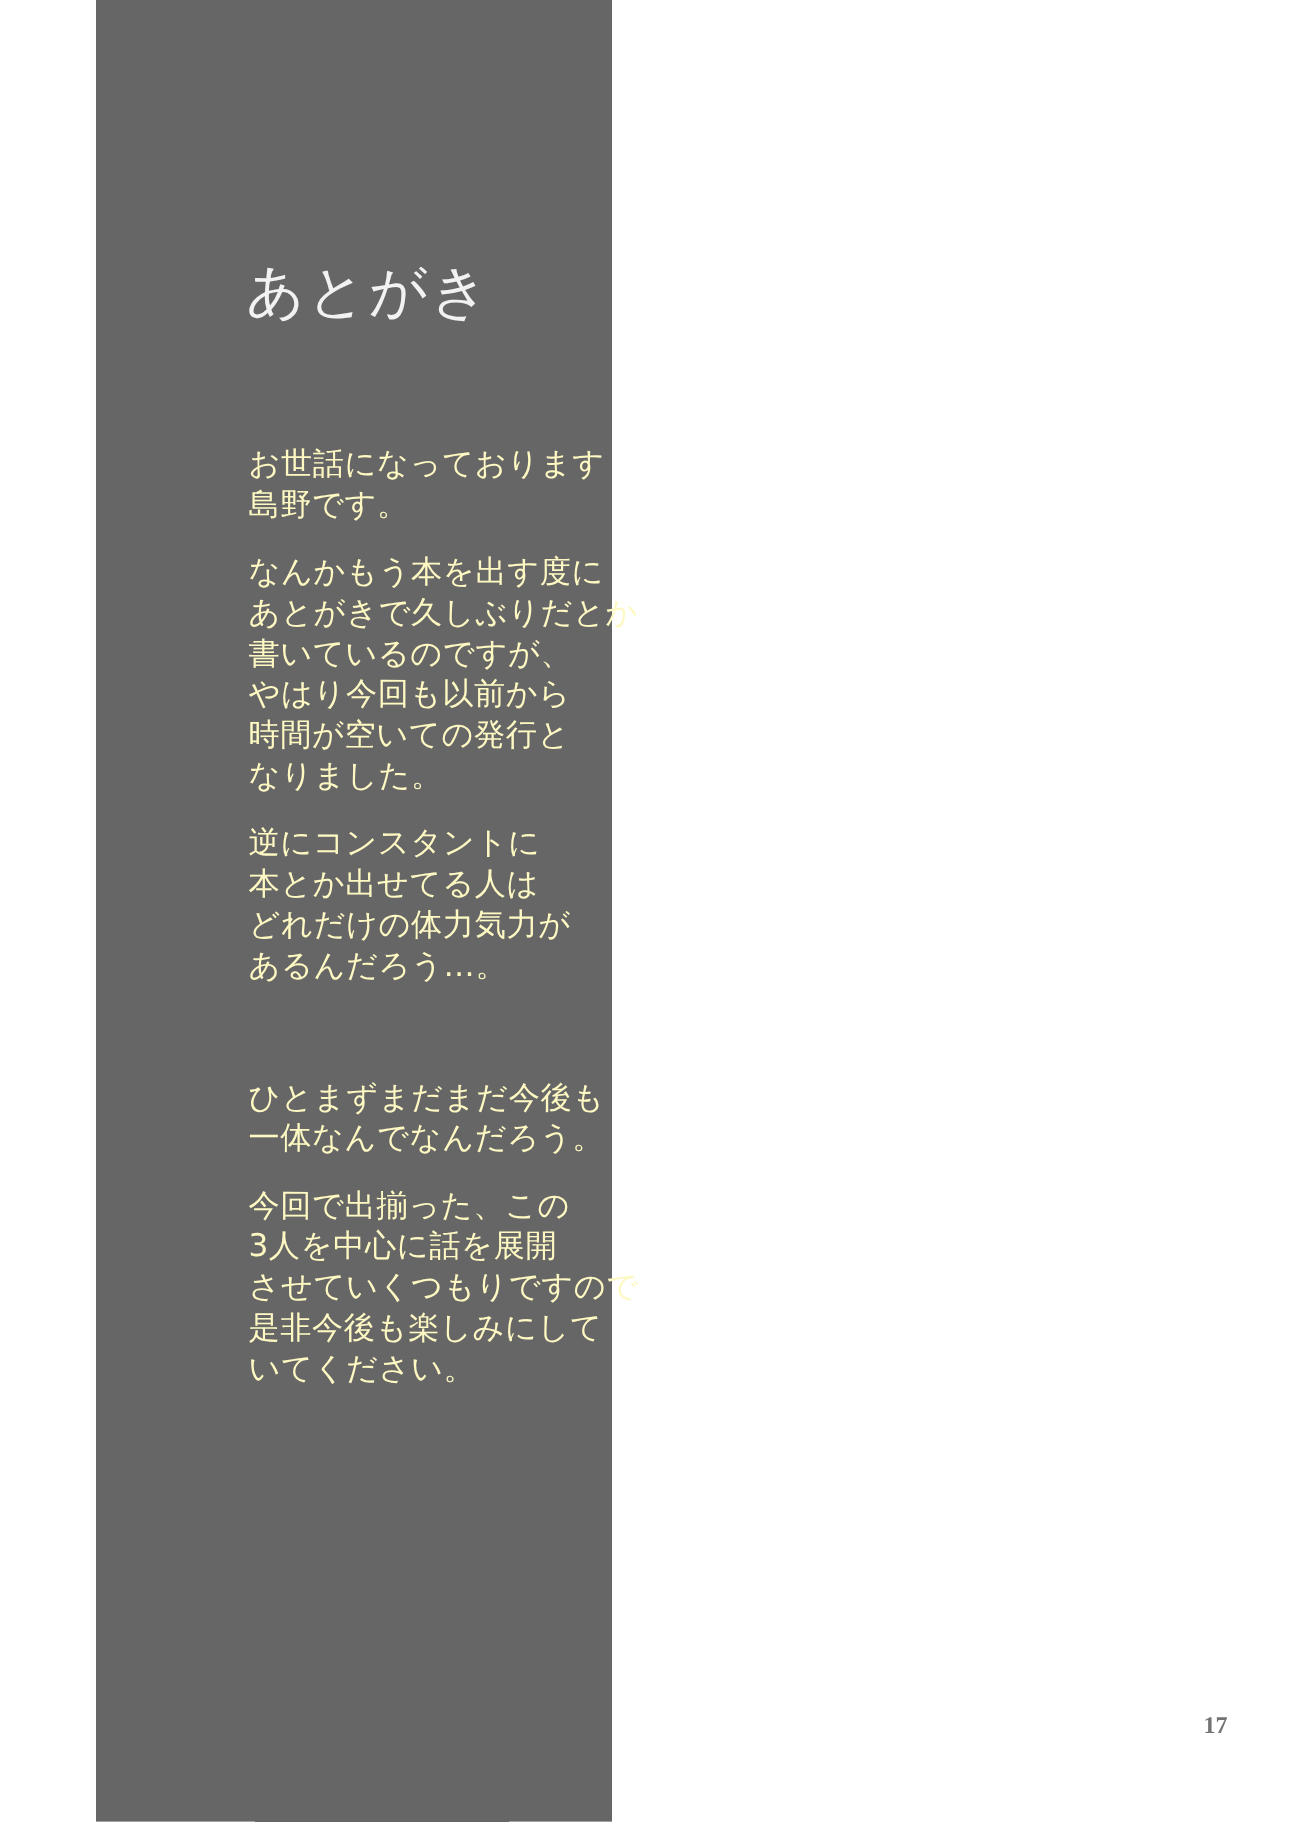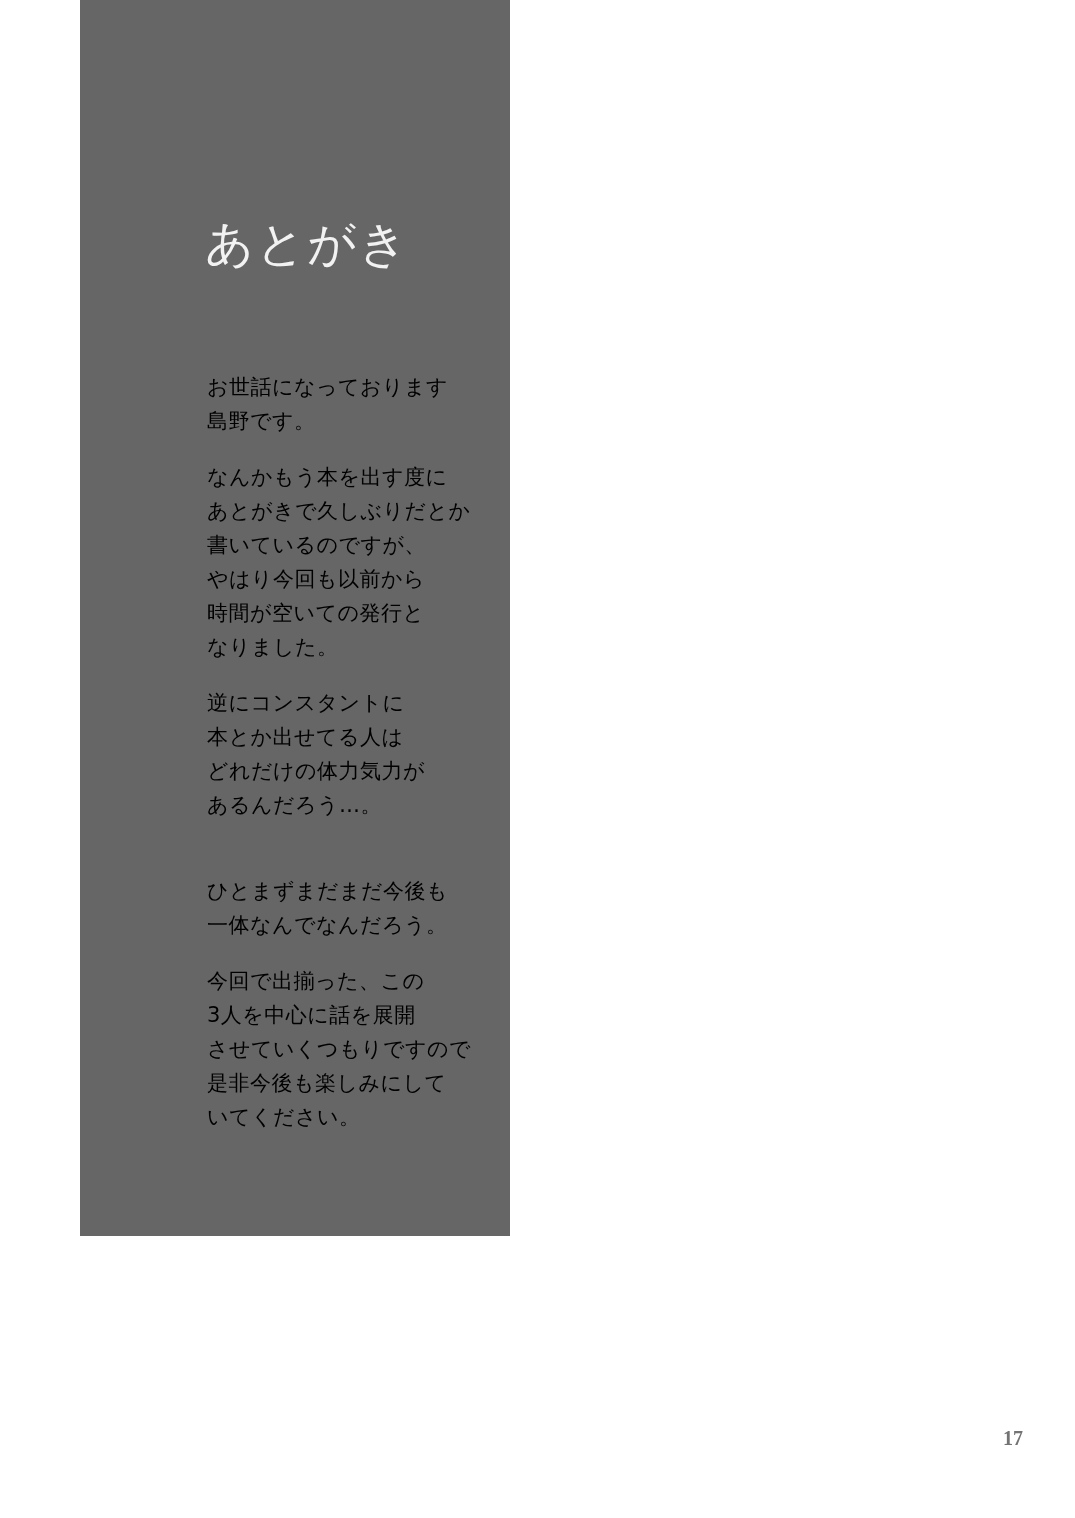--- a/index.html
+++ b/index.html
@@ -17,49 +17,49 @@
   .page {
     position: absolute;
     inset: 0;
     background: #ffffff;
   }
   .gray-panel {
     position: absolute;
     left: 80px;
     top: 0;
     width: 430px;
-    height: 1236px;
+    height: 1518px;
     background: #666666;
   }
   .afterword-title {
     position: absolute;
     left: 125px;
     top: 215px;
     font-size: 48px;
     line-height: 1.2;
     color: #f2f2f2;
     letter-spacing: 2px;
     font-weight: 400;
   }
   .body-text {
     position: absolute;
     left: 127px;
     top: 370px;
     width: 340px;
-    color: #000000;
-    font-size: 21px;
+    color: #fef9c3;
+    font-size: 26px;
     line-height: 34px;
     letter-spacing: 0.5px;
   }
   .para {
     margin: 0 0 22px 0;
     white-space: pre-line;
   }
   .para.gap-large {
-    margin-bottom: 52px;
+    margin-bottom: 76px;
   }
   .page-number {
     position: absolute;
     right: 52px;
     bottom: 68px;
     font-size: 20px;
     color: #737373;
     font-family: "Liberation Serif", serif;
     font-weight: 700;
   }

